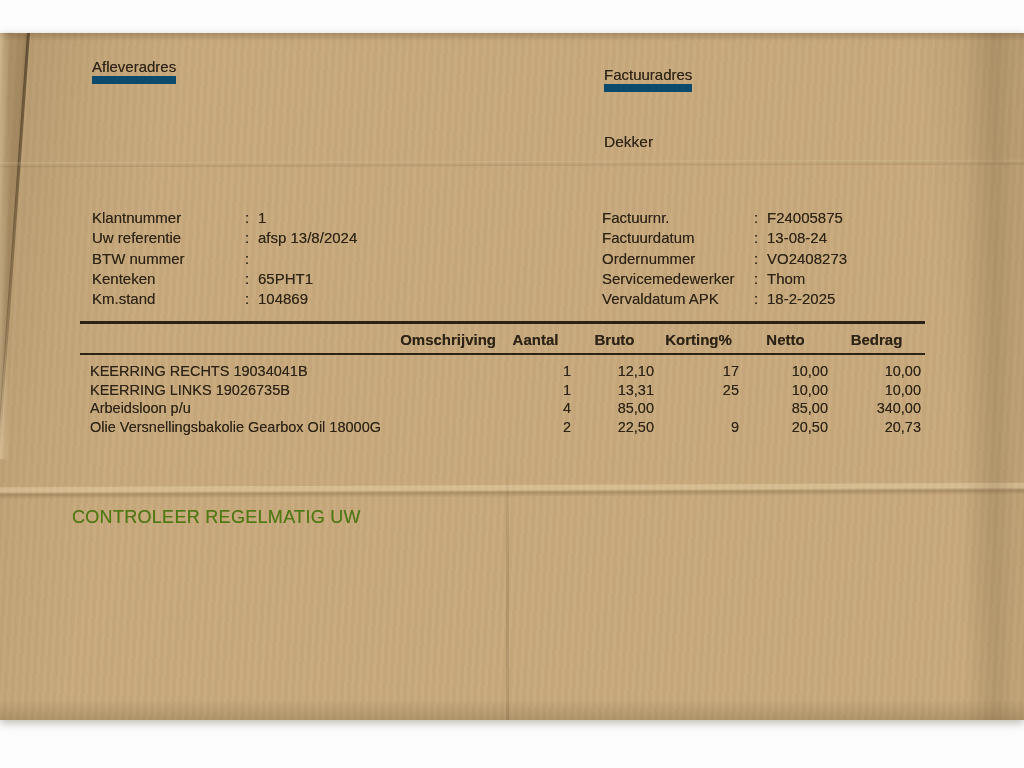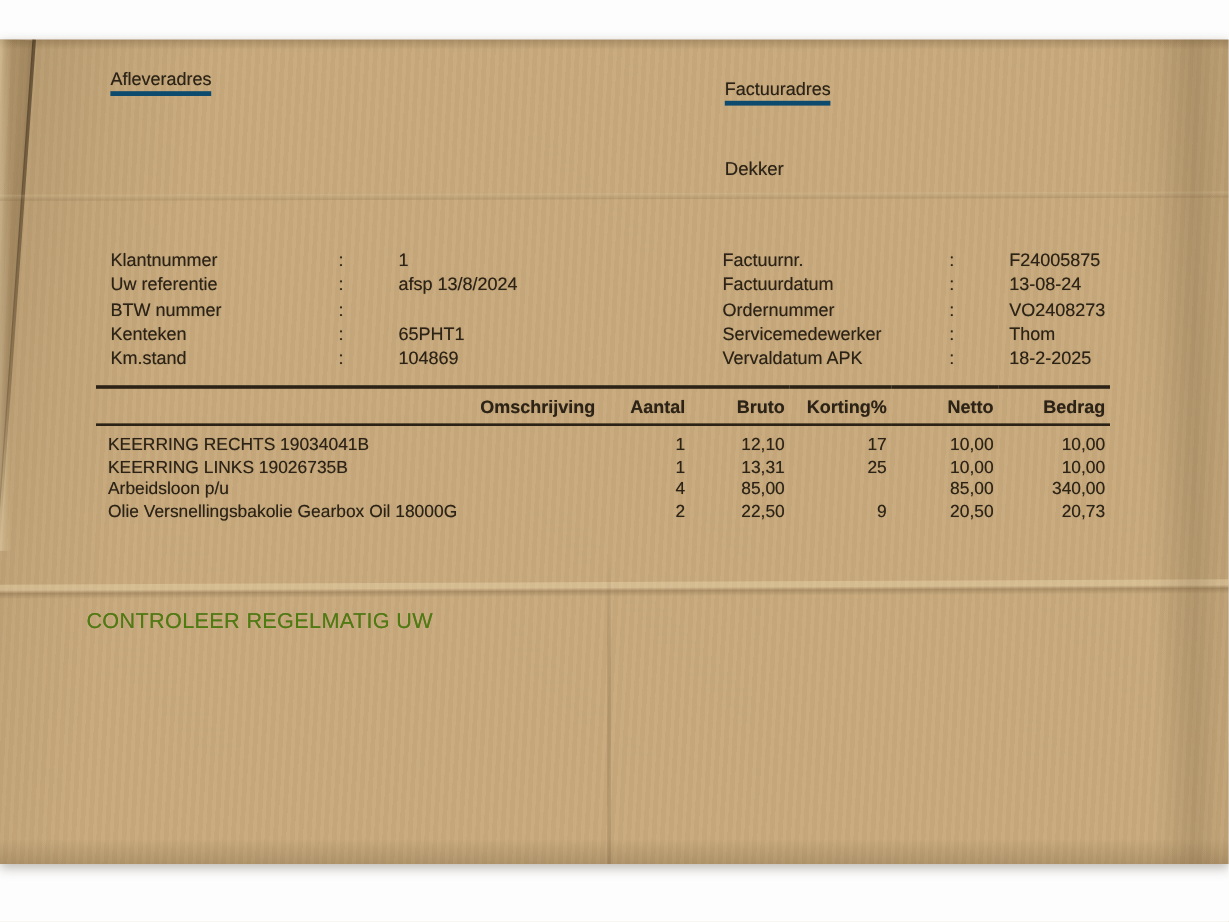--- a/index.html
+++ b/index.html
@@ -67,44 +67,44 @@
   }
   
   .ink {
     position: absolute;
     color: #2c2316;
     text-shadow: 0 0 0.6px rgba(44,35,22,0.55);
     white-space: nowrap;
   }
   .addr-label {
     font-size: 15px;
-    border-bottom: 4px solid #0c4a6e;
+    border-bottom: 8px solid #0c4a6e;
     padding-bottom: 1px;
   }
   .name { font-size: 15.5px; }
   .info-block { font-size: 15px; }
-  .info-row { display: flex; height: 20.3px; line-height: 20.3px; gap: 37px; }
+  .info-row { display: flex; height: 20.3px; line-height: 20.3px; }
   .info-row .lbl { display: inline-block; }
   .info-block.left .lbl  { width: 153px; }
   .info-block.right .lbl { width: 152px; }
   .info-row .colon { display: inline-block; width: 13px; }
   .info-row .val { display: inline-block; }
   
   .items-wrap { position: absolute; left: 80px; top: 321px; }
   table.items {
     border-collapse: collapse;
     table-layout: fixed;
     width: 845px;
     color: #2c2316;
     text-shadow: 0 0 0.6px rgba(44,35,22,0.55);
   }
   table.items th {
     font-size: 15px;
     font-weight: bold;
-    text-align: right;
+    text-align: center;
     padding: 7px 4px 5px 0;
     border-top: 3px solid #2c2316;
     border-bottom: 2px solid #2c2316;
     white-space: nowrap;
     overflow: visible;
   }
   table.items th.desc {
     text-align: right;
     padding-left: 10px;
   }

